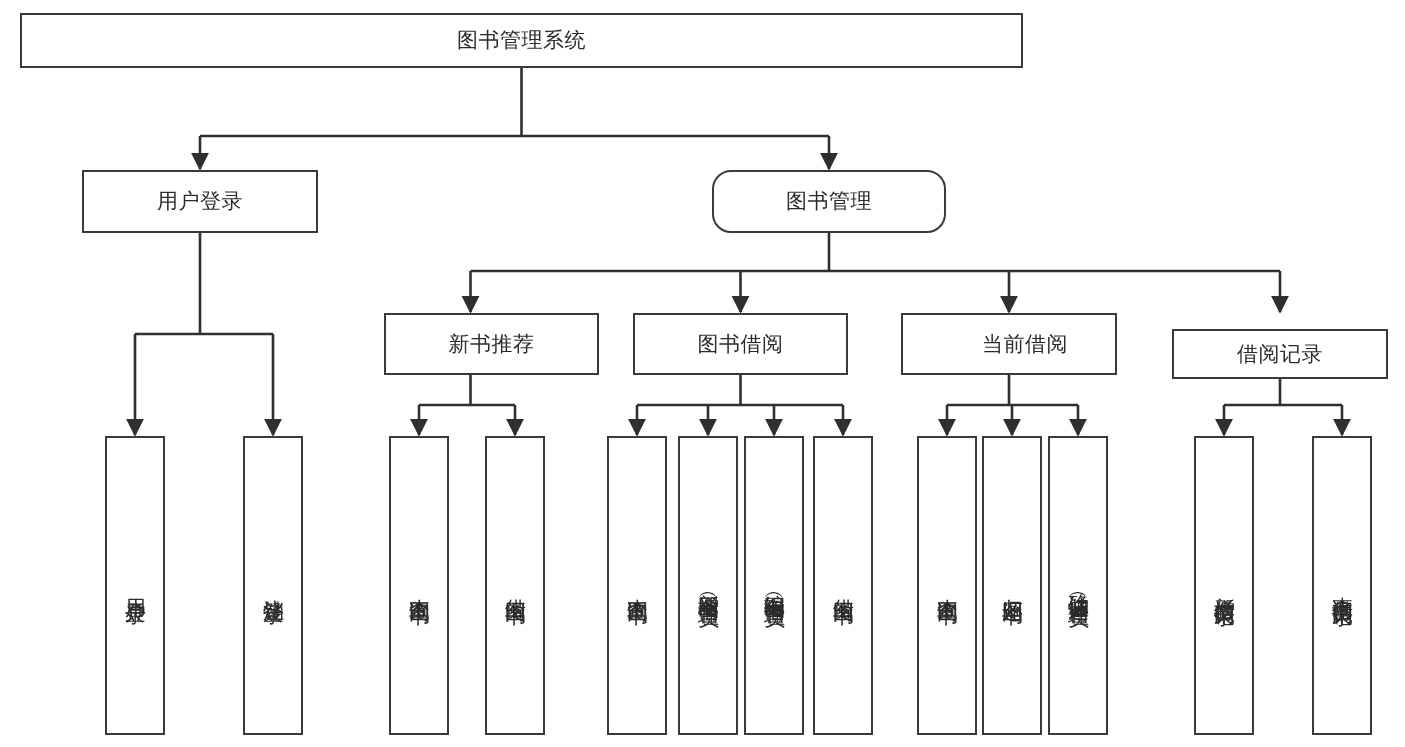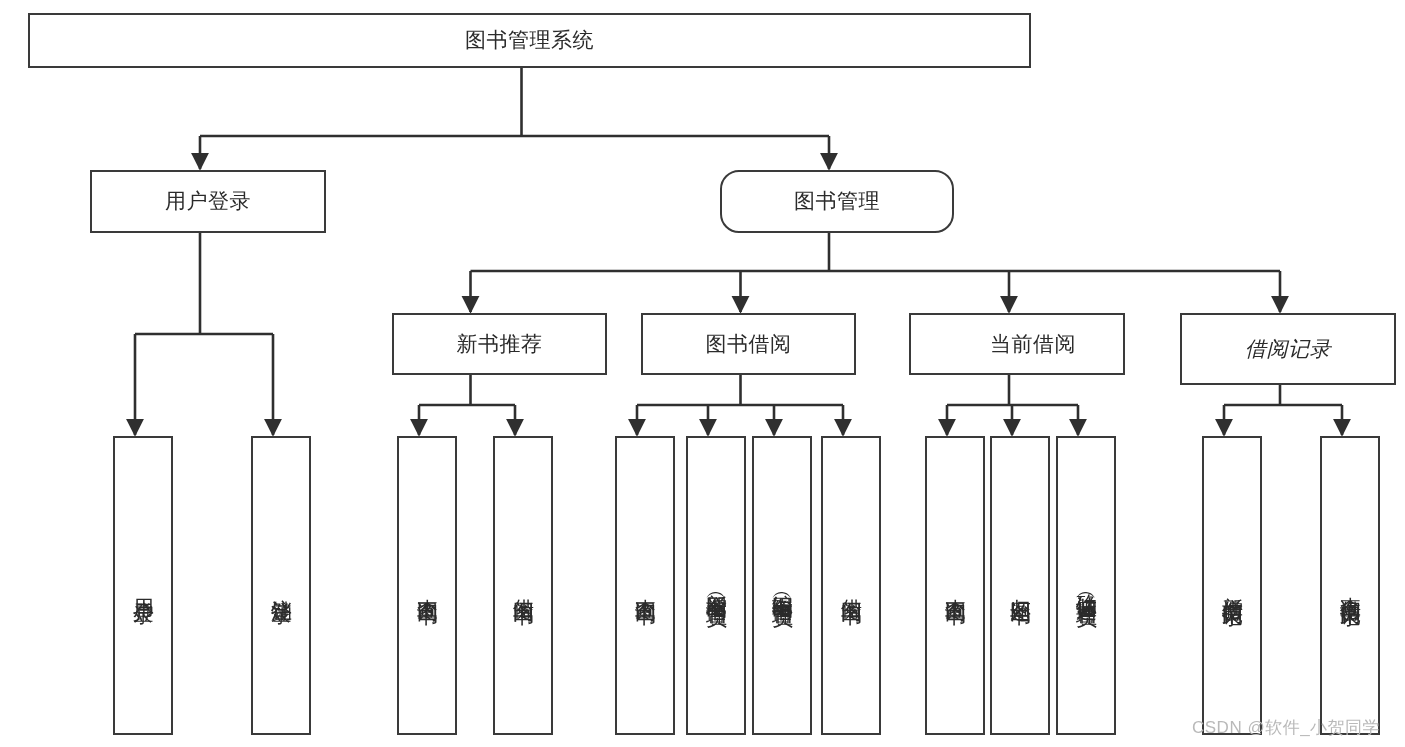--- a/index.html
+++ b/index.html
@@ -30,21 +30,20 @@
     position: absolute;
     box-sizing: border-box;
     border: 2.4px solid #3a3a3a;
     background: #ffffff;
     color: #2b2b2b;
     display: flex;
     align-items: center;
     justify-content: center;
     text-align: left;
     line-height: 1.18;
-    margin-left: 8px;
   }
   .node.horiz {
     font-size: 21px;
     letter-spacing: 0.5px;
   }
   .node.vert {
     writing-mode: vertical-rl;
     text-orientation: upright;
     font-size: 21px;
     letter-spacing: 2px;
@@ -127,21 +126,21 @@
       </div>
       <div class="node horiz" style="left: 384px; top: 313px; width: 215px; height: 62px;">
         <span class="htext">新书推荐</span>
       </div>
       <div class="node horiz" style="left: 633px; top: 313px; width: 215px; height: 62px;">
         <span class="htext">图书借阅</span>
       </div>
       <div class="node horiz" style="left: 901px; top: 313px; width: 216px; height: 62px; padding-left: 32px;">
         <span class="htext">当前借阅</span>
       </div>
-      <div class="node horiz" style="left: 1172px; top: 313px; width: 216px; height: 72px; font-style: italic;">
+      <div class="node horiz" style="left: 1172px; top: 329px; width: 216px; height: 50px;">
         <span class="htext">借阅记录</span>
       </div>
       <div class="node vert" style="left: 105px; top: 436px; width: 60px; height: 299px;">
         <span class="vtext">用户登录</span>
       </div>
       <div class="node vert" style="left: 243px; top: 436px; width: 60px; height: 299px;">
         <span class="vtext">注销登录</span>
       </div>
       <div class="node vert" style="left: 389px; top: 436px; width: 60px; height: 299px;">
         <span class="vtext">查询图书</span>
@@ -171,15 +170,14 @@
         <span class="vtext">确认归还（管理员）</span>
       </div>
       <div class="node vert" style="left: 1194px; top: 436px; width: 60px; height: 299px;">
         <span class="vtext">新增借阅记录</span>
       </div>
       <div class="node vert" style="left: 1312px; top: 436px; width: 60px; height: 299px;">
         <span class="vtext">查询借阅记录</span>
       </div>
     </div>
 
-  <div class="watermark" style="left: 1192px; top: 716px; color: rgb(185, 185, 185);">CSDN @软件_小贺同学</div>
 
 </div>
 
 </body></html>

